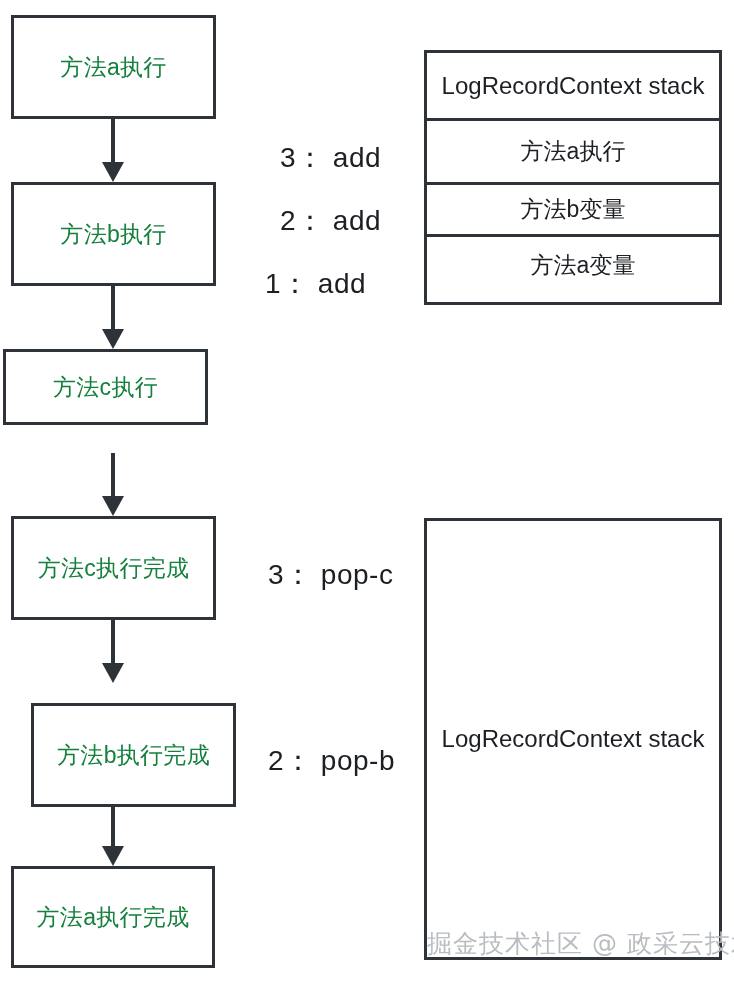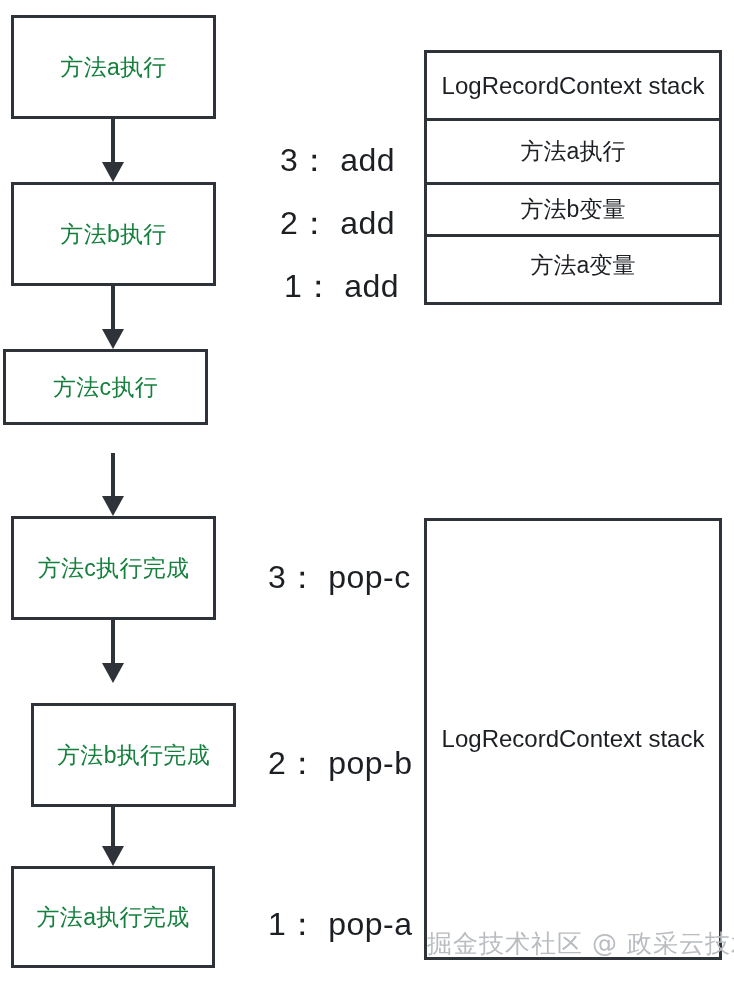--- a/index.html
+++ b/index.html
@@ -58,21 +58,21 @@
     width: 0;
     height: 0;
     border-left: 11px solid transparent;
     border-right: 11px solid transparent;
     border-top: 20px solid #2d3338;
   }
 
   
   .step-label {
     position: absolute;
-    font-size: 32px;
+    font-size: 28px;
     letter-spacing: 0.5px;
     color: #1c1f23;
     white-space: nowrap;
   }
 
   
   .stack-table {
     position: absolute;
     box-sizing: border-box;
     border: 3px solid #2d3338;
@@ -168,27 +168,26 @@
   </div>
 
   <div class="flow-box" style="left:11px; top:866px; width:204px; height:102px;">
     <span class="box-label">方法a执行完成</span>
   </div>
 
   <div class="step-label" style="left:280px; top:139px;">3： add</div>
 
   <div class="step-label" style="left:280px; top:202px;">2： add</div>
 
-  <div class="step-label" style="left:284px; top:265px;">1： add</div>
+  <div class="step-label" style="left:265px; top:265px;">1： add</div>
 
   <div class="step-label" style="left:268px; top:556px;">3： pop-c</div>
 
   <div class="step-label" style="left:268px; top:742px;">2： pop-b</div>
 
-  <div class="step-label" style="left:268px; top:903px;">1： pop-a</div>
 
   <div class="stack-table" style="left:424px; top:50px; width:298px; height:255px;">
     <div class="stack-cell head" style="height:68px;">
       <span>LogRecordContext stack</span>
     </div>
     <div class="stack-cell" style="height:64px;">
       <span>方法a执行</span>
     </div>
     <div class="stack-cell" style="height:52px;">
       <span>方法b变量</span>

